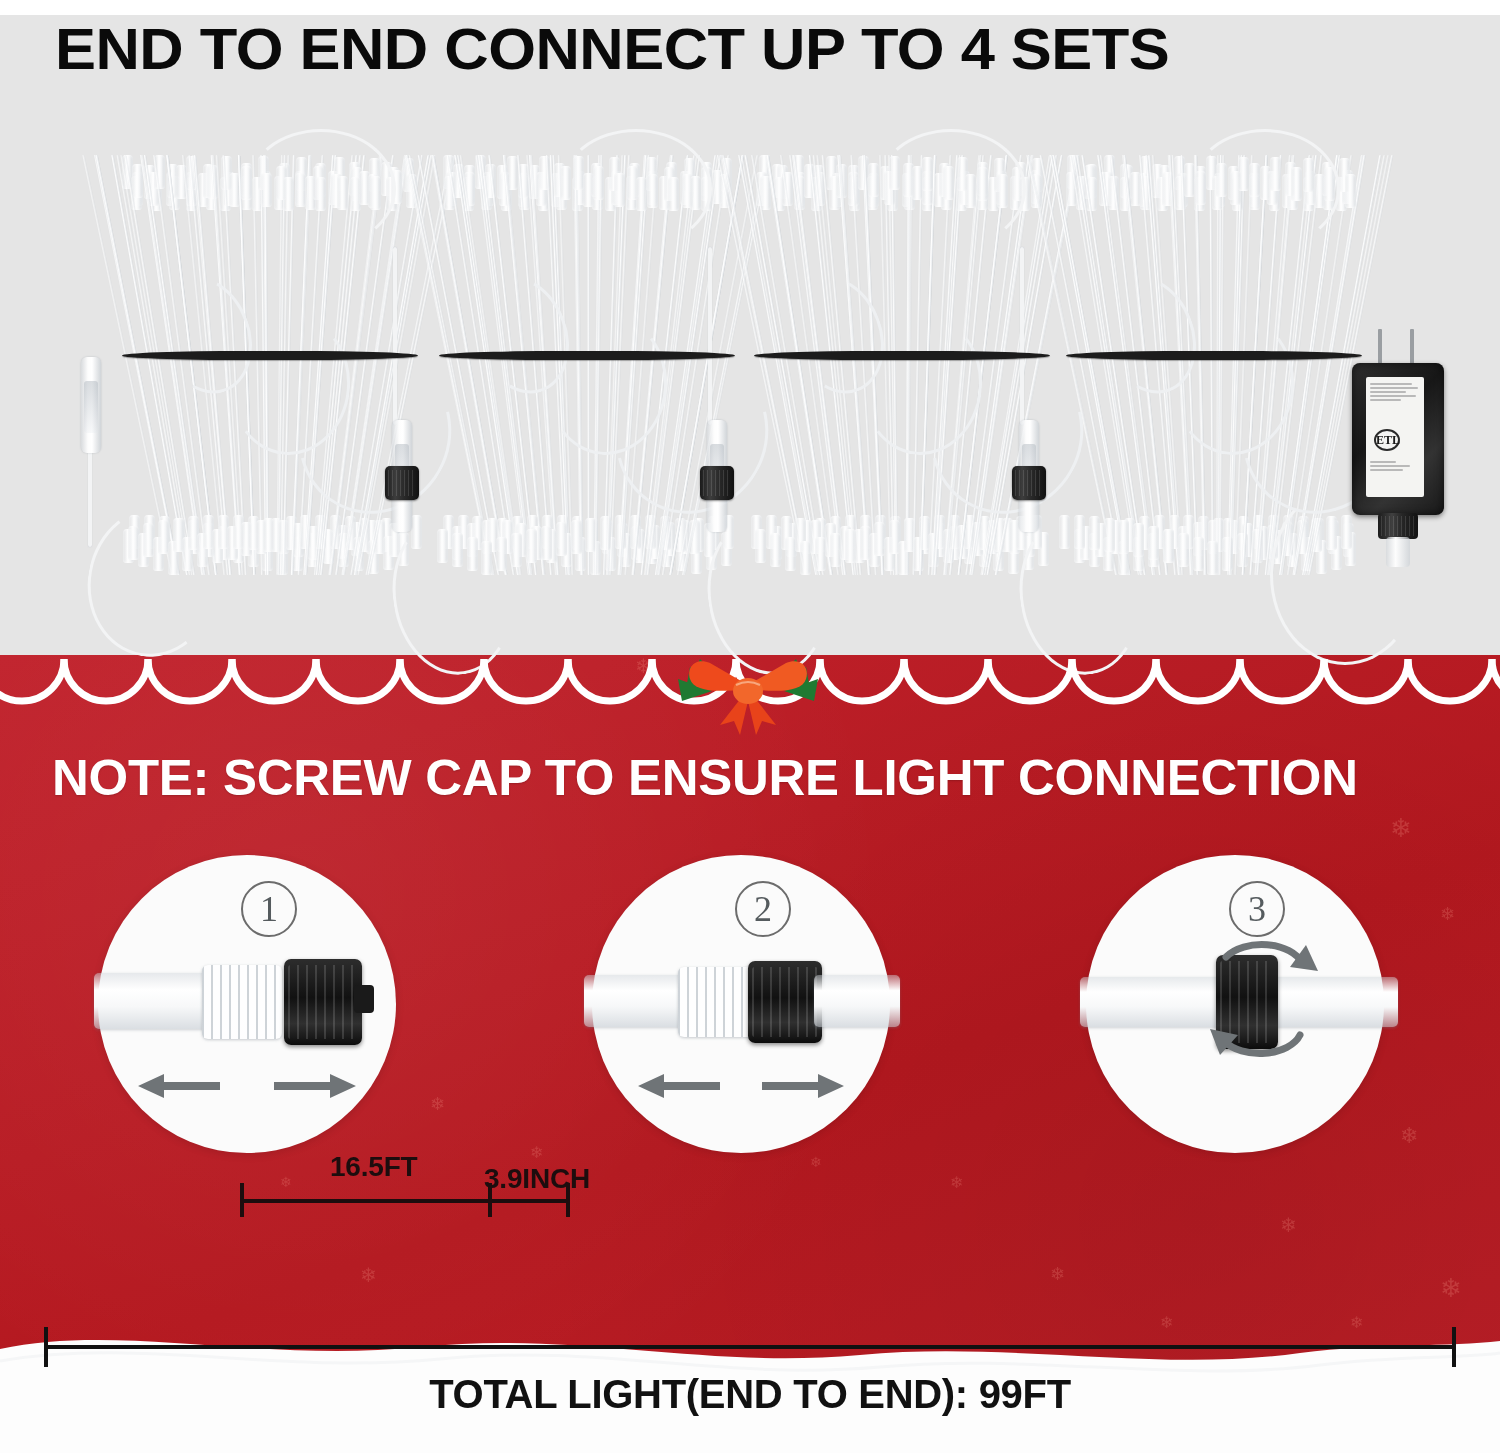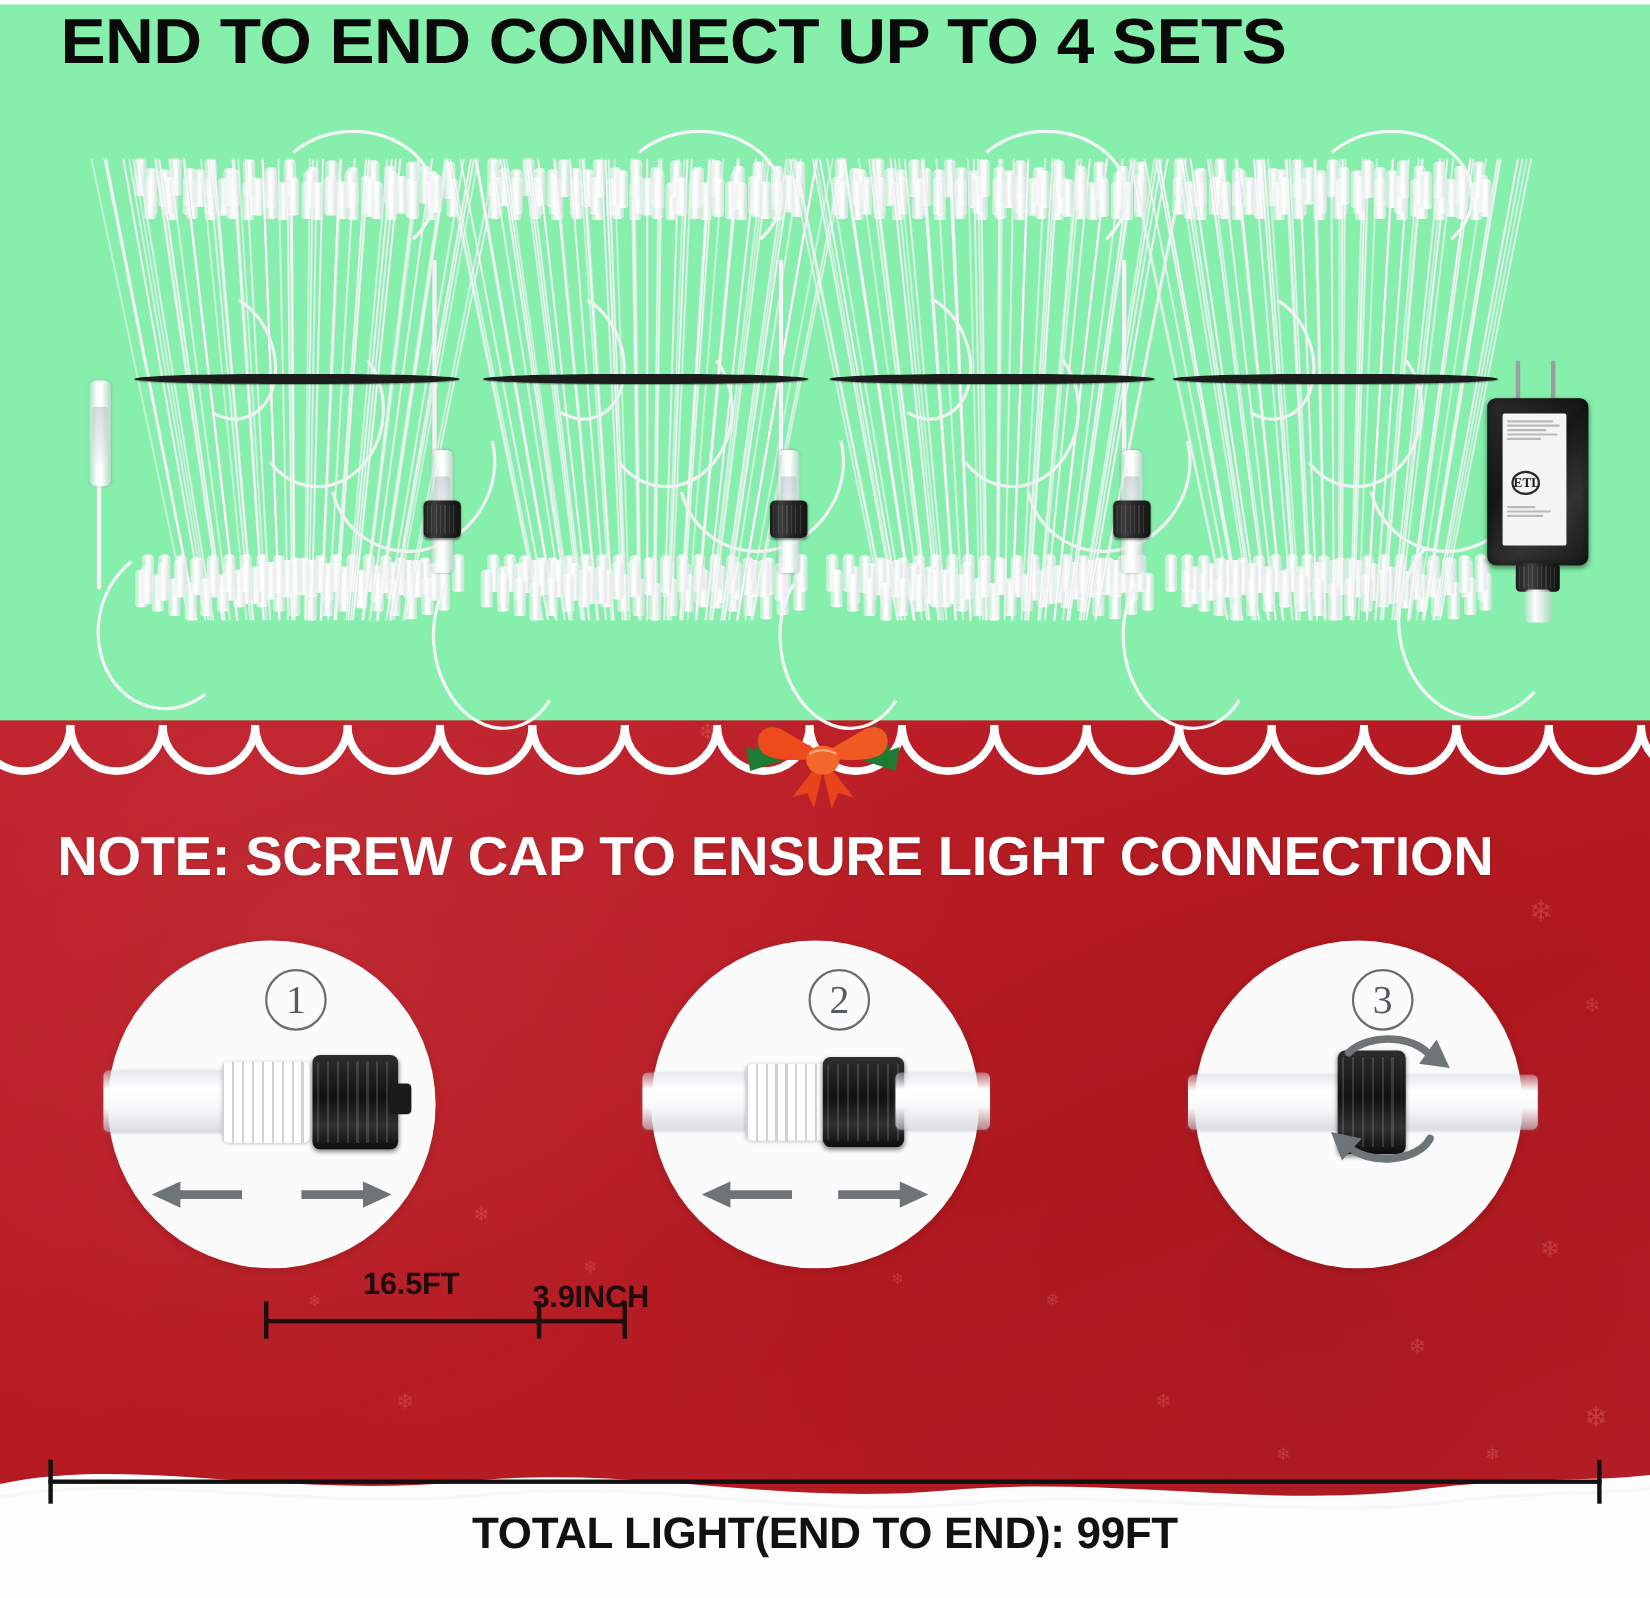--- a/index.html
+++ b/index.html
@@ -6,22 +6,22 @@
   html,body { width:1500px; height:1453px; }
   body {
     font-family:"Liberation Sans", sans-serif;
     background:#ffffff;
     overflow:hidden;
     position:relative;
   }
 
   
   #top-section {
-    position:absolute; left:0; top:4px; width:1500px; height:655px;
-    background:#86efac;
+    position:absolute; left:0; top:15px; width:1500px; height:655px;
+    background:#e5e5e5;
   }
   #headline {
     position:absolute; left:55px; top:4px; width:1410px; height:62px;
     font-size:58px; font-weight:bold; letter-spacing:-0.5px;
     color:#0a0a0a; line-height:60px; white-space:nowrap;
     transform:scaleX(1.06); transform-origin:left center;
   }
 
   
   #bundles { position:absolute; left:0; top:120px; width:1500px; height:520px; }
@@ -73,21 +73,21 @@
   .wire {
     position:absolute; border:3px solid #f4f5f6; border-radius:50%;
     background:transparent; z-index:4;
   }
   .wire-straight {
     position:absolute; background:#f3f4f5; border-radius:3px; z-index:4;
     box-shadow:0 0 1px rgba(160,168,176,.6);
   }
 
   
-  #plug { position:absolute; left:1352px; top:228px; width:92px; height:190px; z-index:9;margin-top:10px; }
+  #plug { position:absolute; left:1352px; top:228px; width:92px; height:190px; z-index:9; }
   #plug .prong { position:absolute; width:4px; height:42px; background:#9a9ea2; border-radius:1px; top:-34px; }
   #plug .plug-body {
     position:absolute; left:0; top:0; width:92px; height:152px; border-radius:8px;
     background:linear-gradient(135deg,#2e2e2e,#171717 40%,#333333 70%,#1a1a1a);
     box-shadow:0 2px 5px rgba(0,0,0,.45), inset 0 0 10px rgba(0,0,0,.6);
   }
   #plug .plug-label {
     position:absolute; left:14px; top:14px; width:58px; height:120px;
     background:#f4f4f2; border-radius:2px;
     padding:4px 3px; overflow:hidden;

